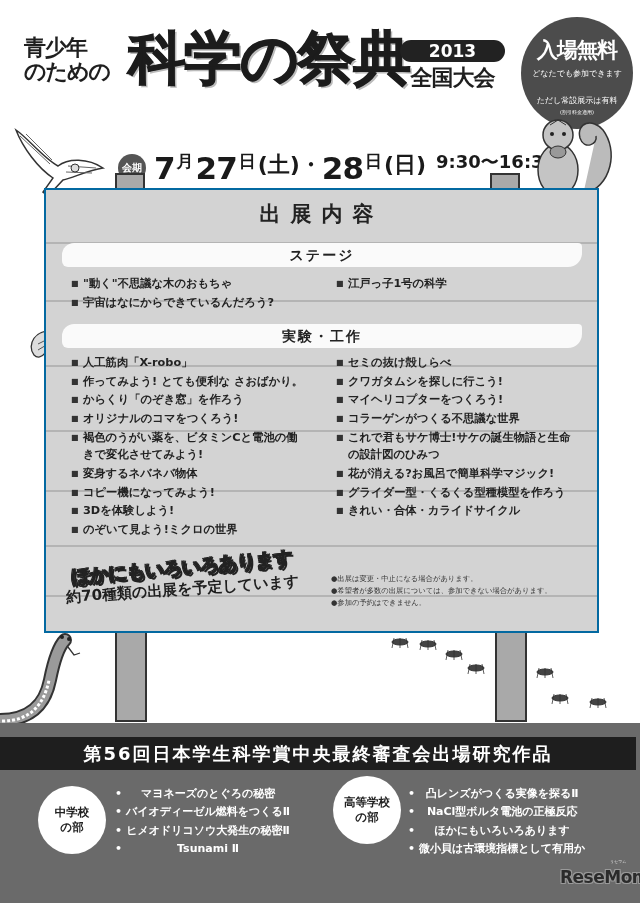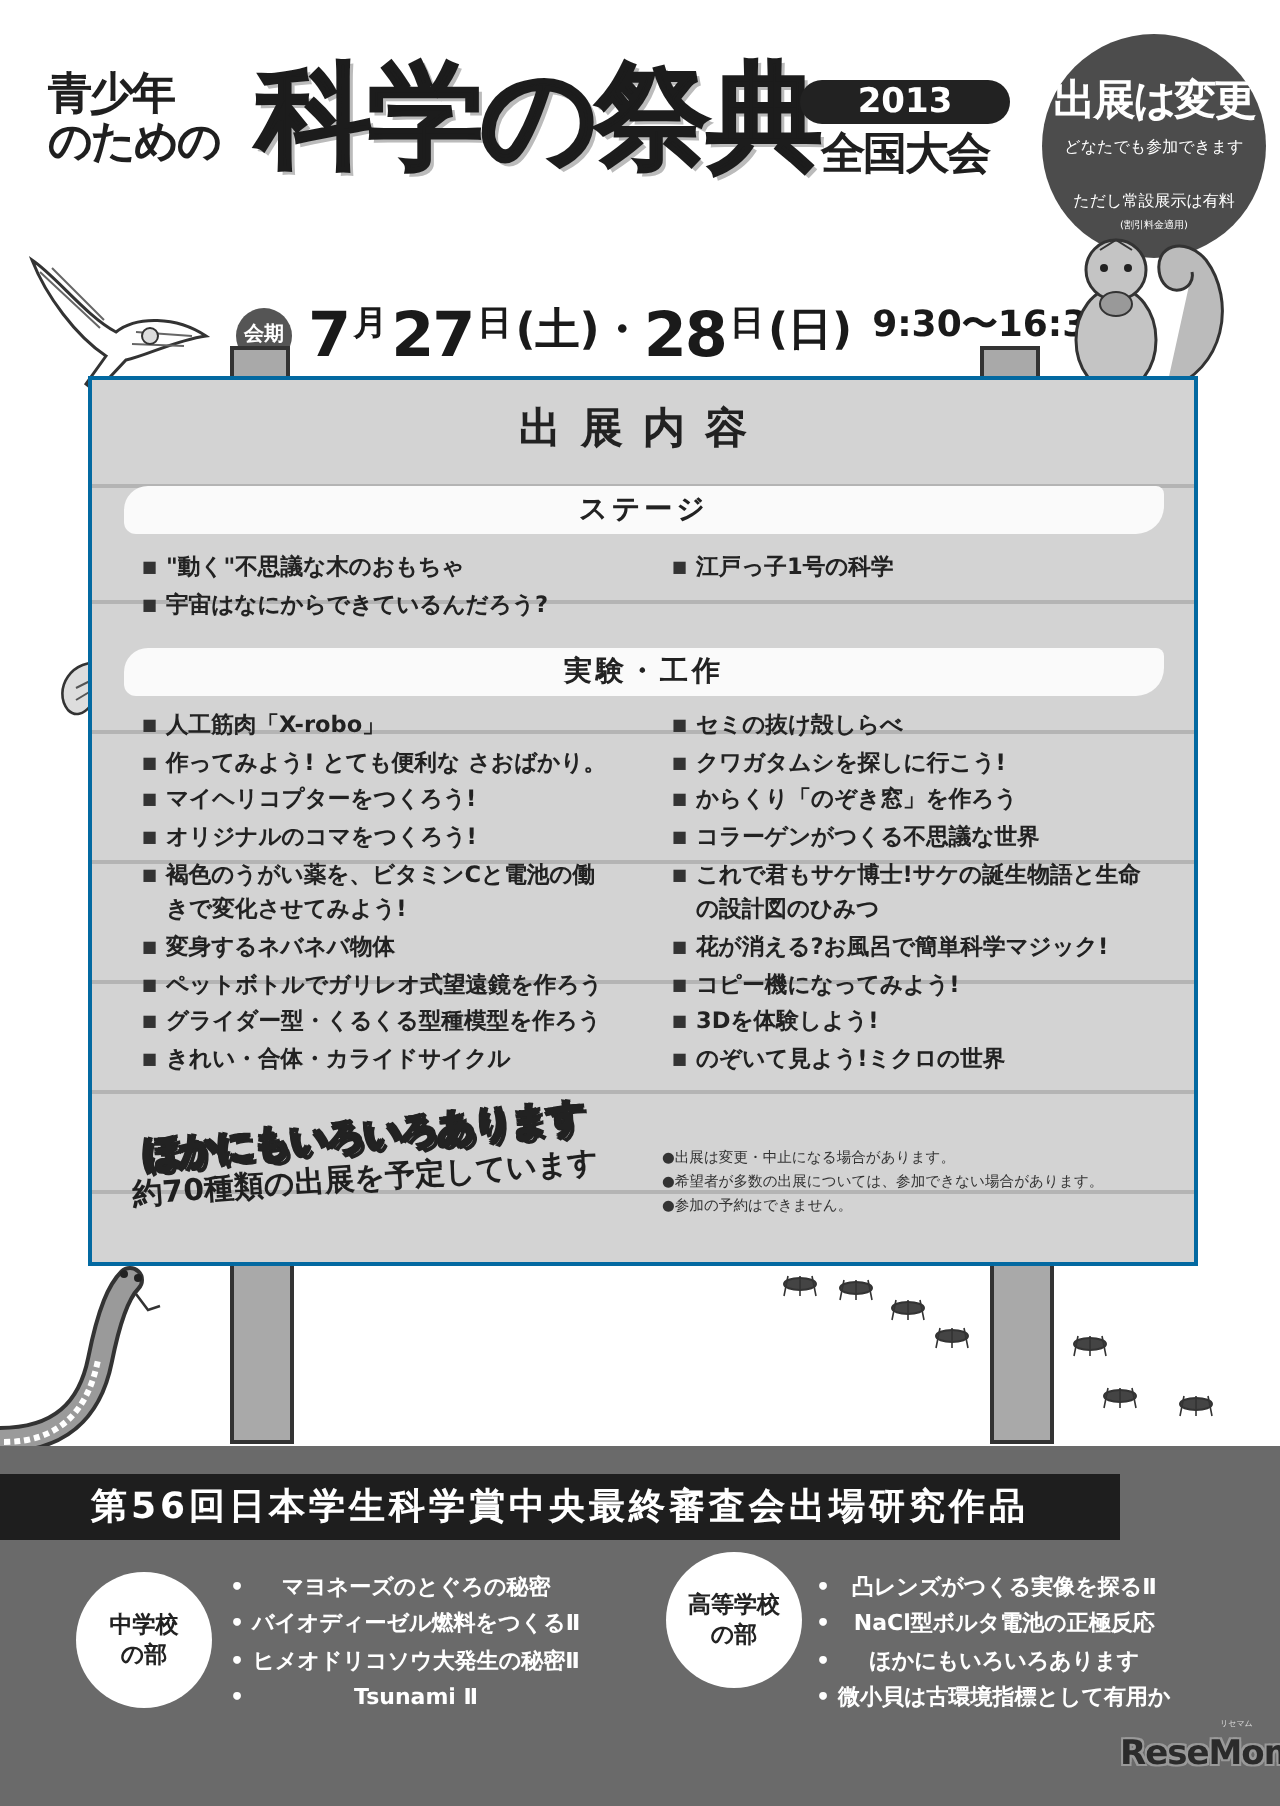--- a/index.html
+++ b/index.html
@@ -51,21 +51,21 @@
 
   .more-1 { position: absolute; left: 25px; top: 365px; font-weight: bold; font-size: 19px; color: #fff;
     -webkit-text-stroke: 1px #222; text-shadow: 2px 2px 0 #222, -1px -1px 0 #222, 1px -1px 0 #222, -1px 1px 0 #222;
     transform: rotate(-5deg); letter-spacing: -1px; }
   .more-2 { position: absolute; left: 20px; top: 390px; font-weight: bold; font-size: 15px; color: #1f1f1f;
     transform: rotate(-4deg); }
   .notes { position: absolute; left: 285px; top: 383px; font-size: 7.3px; line-height: 12px; color: #333; }
 
   
   .bottom { position: absolute; left: 0; top: 723px; width: 640px; height: 180px; background: #6a6a6a; }
-  .award-bar { position: absolute; left: 0; top: 14px; width: 560px; height: 33px; background: #1e1e1e; color: #fff;
+  .award-bar { position: absolute; left: 0; top: 14px; width: 636px; height: 33px; background: #1e1e1e; color: #fff;
     text-align: center; font-weight: bold; font-size: 18px; line-height: 33px; letter-spacing: 2px; }
   .school-circle { position: absolute; width: 68px; height: 68px; border-radius: 50%; background: #fff; color: #222;
     text-align: center; font-weight: bold; font-size: 11.5px; line-height: 15px; padding-top: 19px; }
   .works { position: absolute; color: #fff; font-weight: bold; font-size: 11px; line-height: 18.3px; }
   .works .w { padding-left: 11px; position: relative; white-space: nowrap; text-align: center; }
   .works .w::before { content: "•"; position: absolute; left: 0; }
   .logo { position: absolute; left: 560px; top: 144px; font-weight: bold; font-size: 17px; color: #2b2b2b; letter-spacing: -0.5px;
     text-shadow: 1px 1px 0 #999, -1px -1px 0 #999, 1px -1px 0 #999, -1px 1px 0 #999; }
   .logo-kana { position: absolute; left: 610px; top: 136px; font-size: 4px; color: #ddd; }
 </style>
@@ -75,21 +75,21 @@
 <div class="header">
   <div class="title-small">
     <div>青少年</div>
     <div>のための</div>
   </div>
   <div class="title-big">科学の祭典</div>
   <div class="year-pill">2013</div>
   <div class="nat-conv">全国大会</div>
 
   <div class="free-badge">
-    <div class="main">出展は変更</div>
+    <div class="main">入場無料</div>
     <div class="sub">どなたでも参加できます</div>
     <div class="sub" style="margin-top:16px">ただし常設展示は有料</div>
     <div class="tiny">(割引料金適用)</div>
   </div>
 
   <div class="dates">
     <div class="period-badge">会期</div>
     <span class="d-big">7</span>
     <span class="d-mid">月</span>
     <span class="d-big">27</span>
@@ -184,29 +184,28 @@
     <div class="item">江戸っ子1号の科学</div>
     <div class="item">宇宙はなにからできているんだろう?</div>
   </div>
 
   <div class="brush" style="top:134px">実験・工作</div>
   <div class="items" style="top:164px">
     <div class="item">人工筋肉「X-robo」</div>
     <div class="item">セミの抜け殻しらべ</div>
     <div class="item">作ってみよう! とても便利な さおばかり。</div>
     <div class="item">クワガタムシを探しに行こう!</div>
+    <div class="item">からくり「のぞき窓」を作ろう</div>
     <div class="item">マイヘリコプターをつくろう!</div>
-    <div class="item">からくり「のぞき窓」を作ろう</div>
     <div class="item">オリジナルのコマをつくろう!</div>
     <div class="item">コラーゲンがつくる不思議な世界</div>
     <div class="item two" style="width:230px">褐色のうがい薬を、ビタミンCと電池の働きで変化させてみよう!</div>
     <div class="item two" style="width:240px">これで君もサケ博士!サケの誕生物語と生命の設計図のひみつ</div>
     <div class="item">変身するネバネバ物体</div>
     <div class="item">花が消える?お風呂で簡単科学マジック!</div>
-    <div class="item">ペットボトルでガリレオ式望遠鏡を作ろう</div>
     <div class="item">コピー機になってみよう!</div>
     <div class="item">グライダー型・くるくる型種模型を作ろう</div>
     <div class="item">3Dを体験しよう!</div>
     <div class="item">きれい・合体・カライドサイクル</div>
     <div class="item">のぞいて見よう!ミクロの世界</div>
   </div>
 
   <div class="more-1">ほかにもいろいろあります</div>
   <div class="more-2">約70種類の出展を予定しています</div>
   <div class="notes">

